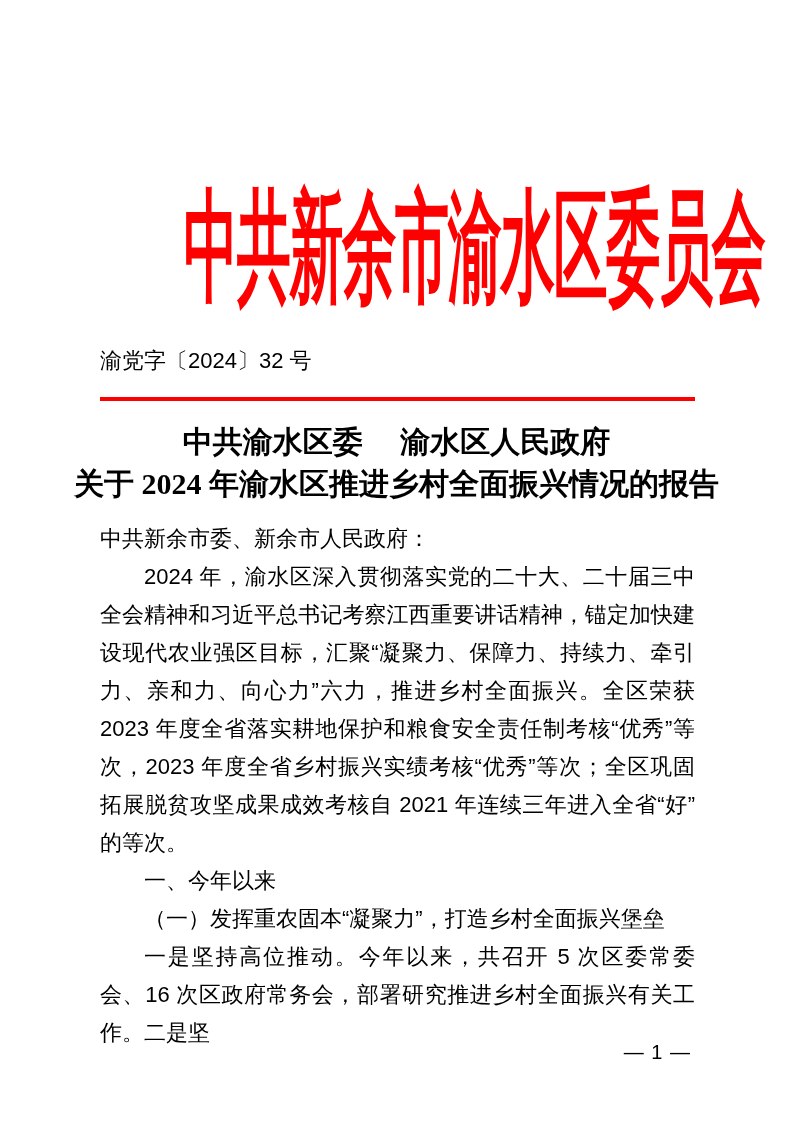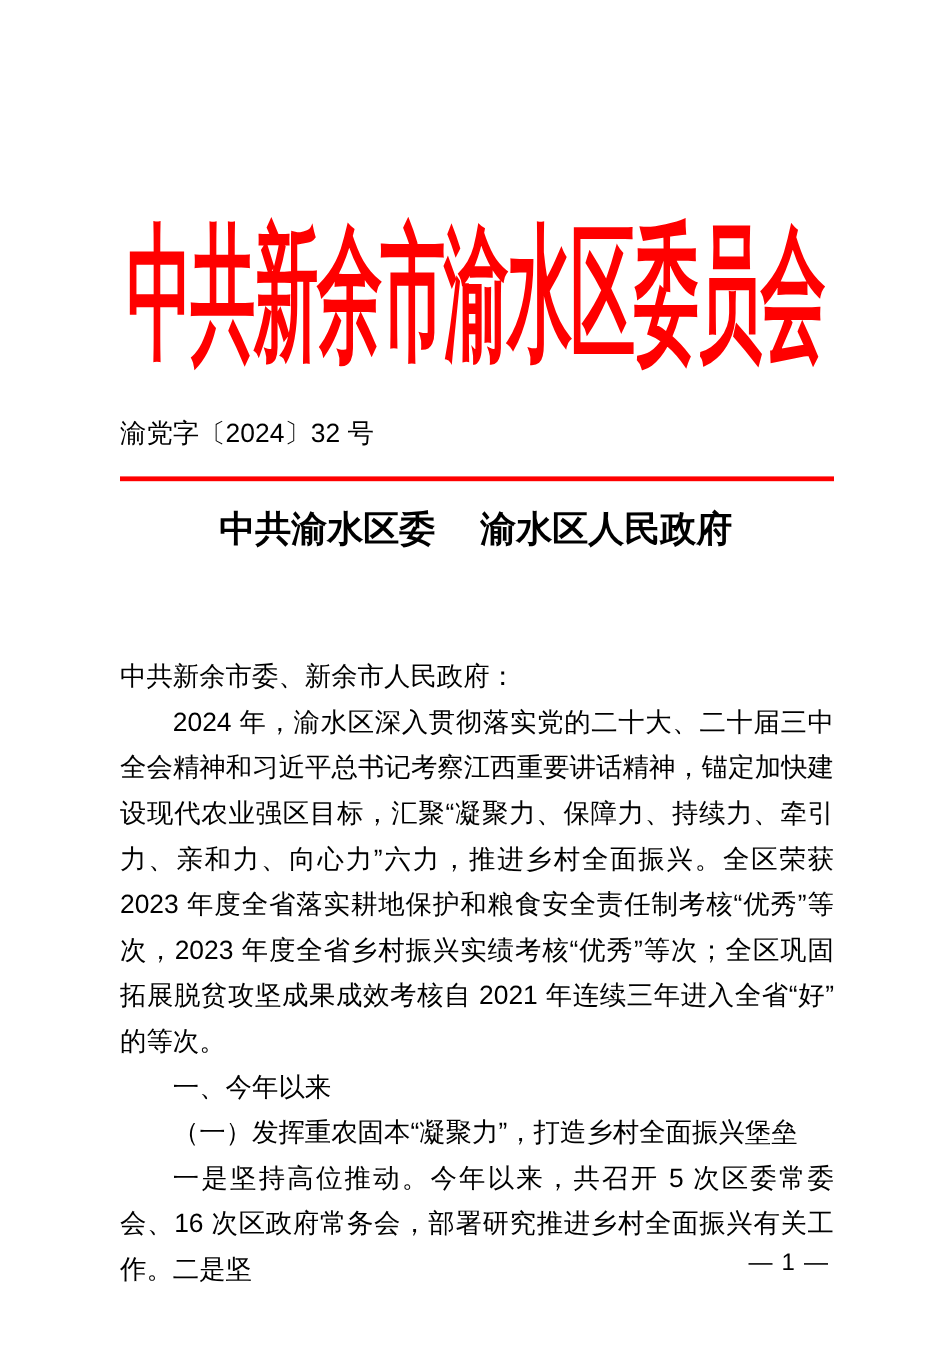--- a/index.html
+++ b/index.html
@@ -15,22 +15,22 @@
     overflow: hidden;
     font-family: "Liberation Sans", "DejaVu Sans", sans-serif;
     color: #000000;
   }
 
   
   .org-title {
     position: absolute;
     top: 217px;
     left: 0;
-    right: 0;
-    text-align: center;
+    right: 16px;
+    text-align: right;
     line-height: 56px;
     height: 56px;
   }
   .org-title-text {
     display: inline-block;
     font-family: "DejaVu Serif", "Liberation Serif", serif;
     font-weight: 900;
     font-size: 56px;
     color: #ff0000;
     white-space: nowrap;
@@ -80,21 +80,21 @@
     display: block;
     white-space: nowrap;
     font-family: Liberation Serif, serif;
   }
 
   
   .body-text {
     position: absolute;
     left: 100px;
     width: 595px;
-    top: 545px;
+    top: 520px;
     font-size: 22px;
     line-height: 38px;
     text-align: justify;
   }
   .body-text p {
     margin: 0;
   }
   .indent {
     text-indent: 2em;
   }
@@ -123,20 +123,21 @@
   </div>
 
   <div class="docnum-row">
     <span>渝党字〔2024〕32 号</span>
   </div>
 
   <div class="red-line"></div>
 
   <h1 class="doc-title">
     <span class="title-line">中共渝水区委　 渝水区人民政府</span>
+    <span class="title-line">关于 2024 年渝水区推进乡村全面振兴情况的报告</span>
   </h1>
 
   <div class="body-text">
     <p>中共新余市委、新余市人民政府：</p>
     <p class="indent">2024 年，渝水区深入贯彻落实党的二十大、二十届三中全会精神和习近平总书记考察江西重要讲话精神，锚定加快建设现代农业强区目标，汇聚“凝聚力、保障力、持续力、牵引力、亲和力、向心力”六力，推进乡村全面振兴。全区荣获 2023 年度全省落实耕地保护和粮食安全责任制考核“优秀”等次，2023 年度全省乡村振兴实绩考核“优秀”等次；全区巩固拓展脱贫攻坚成果成效考核自 2021 年连续三年进入全省“好”的等次。</p>
     <p class="indent">一、今年以来</p>
     <p class="indent bold">（一）发挥重农固本“凝聚力”，打造乡村全面振兴堡垒</p>
     <p class="indent">
       <span class="bold">一是坚持高位推动。</span><span>今年以来，共召开 5 次区委常委会、16 次区政府常务会，部署研究推进乡村全面振兴有关工作。</span><span class="bold">二是坚</span>
     </p>

